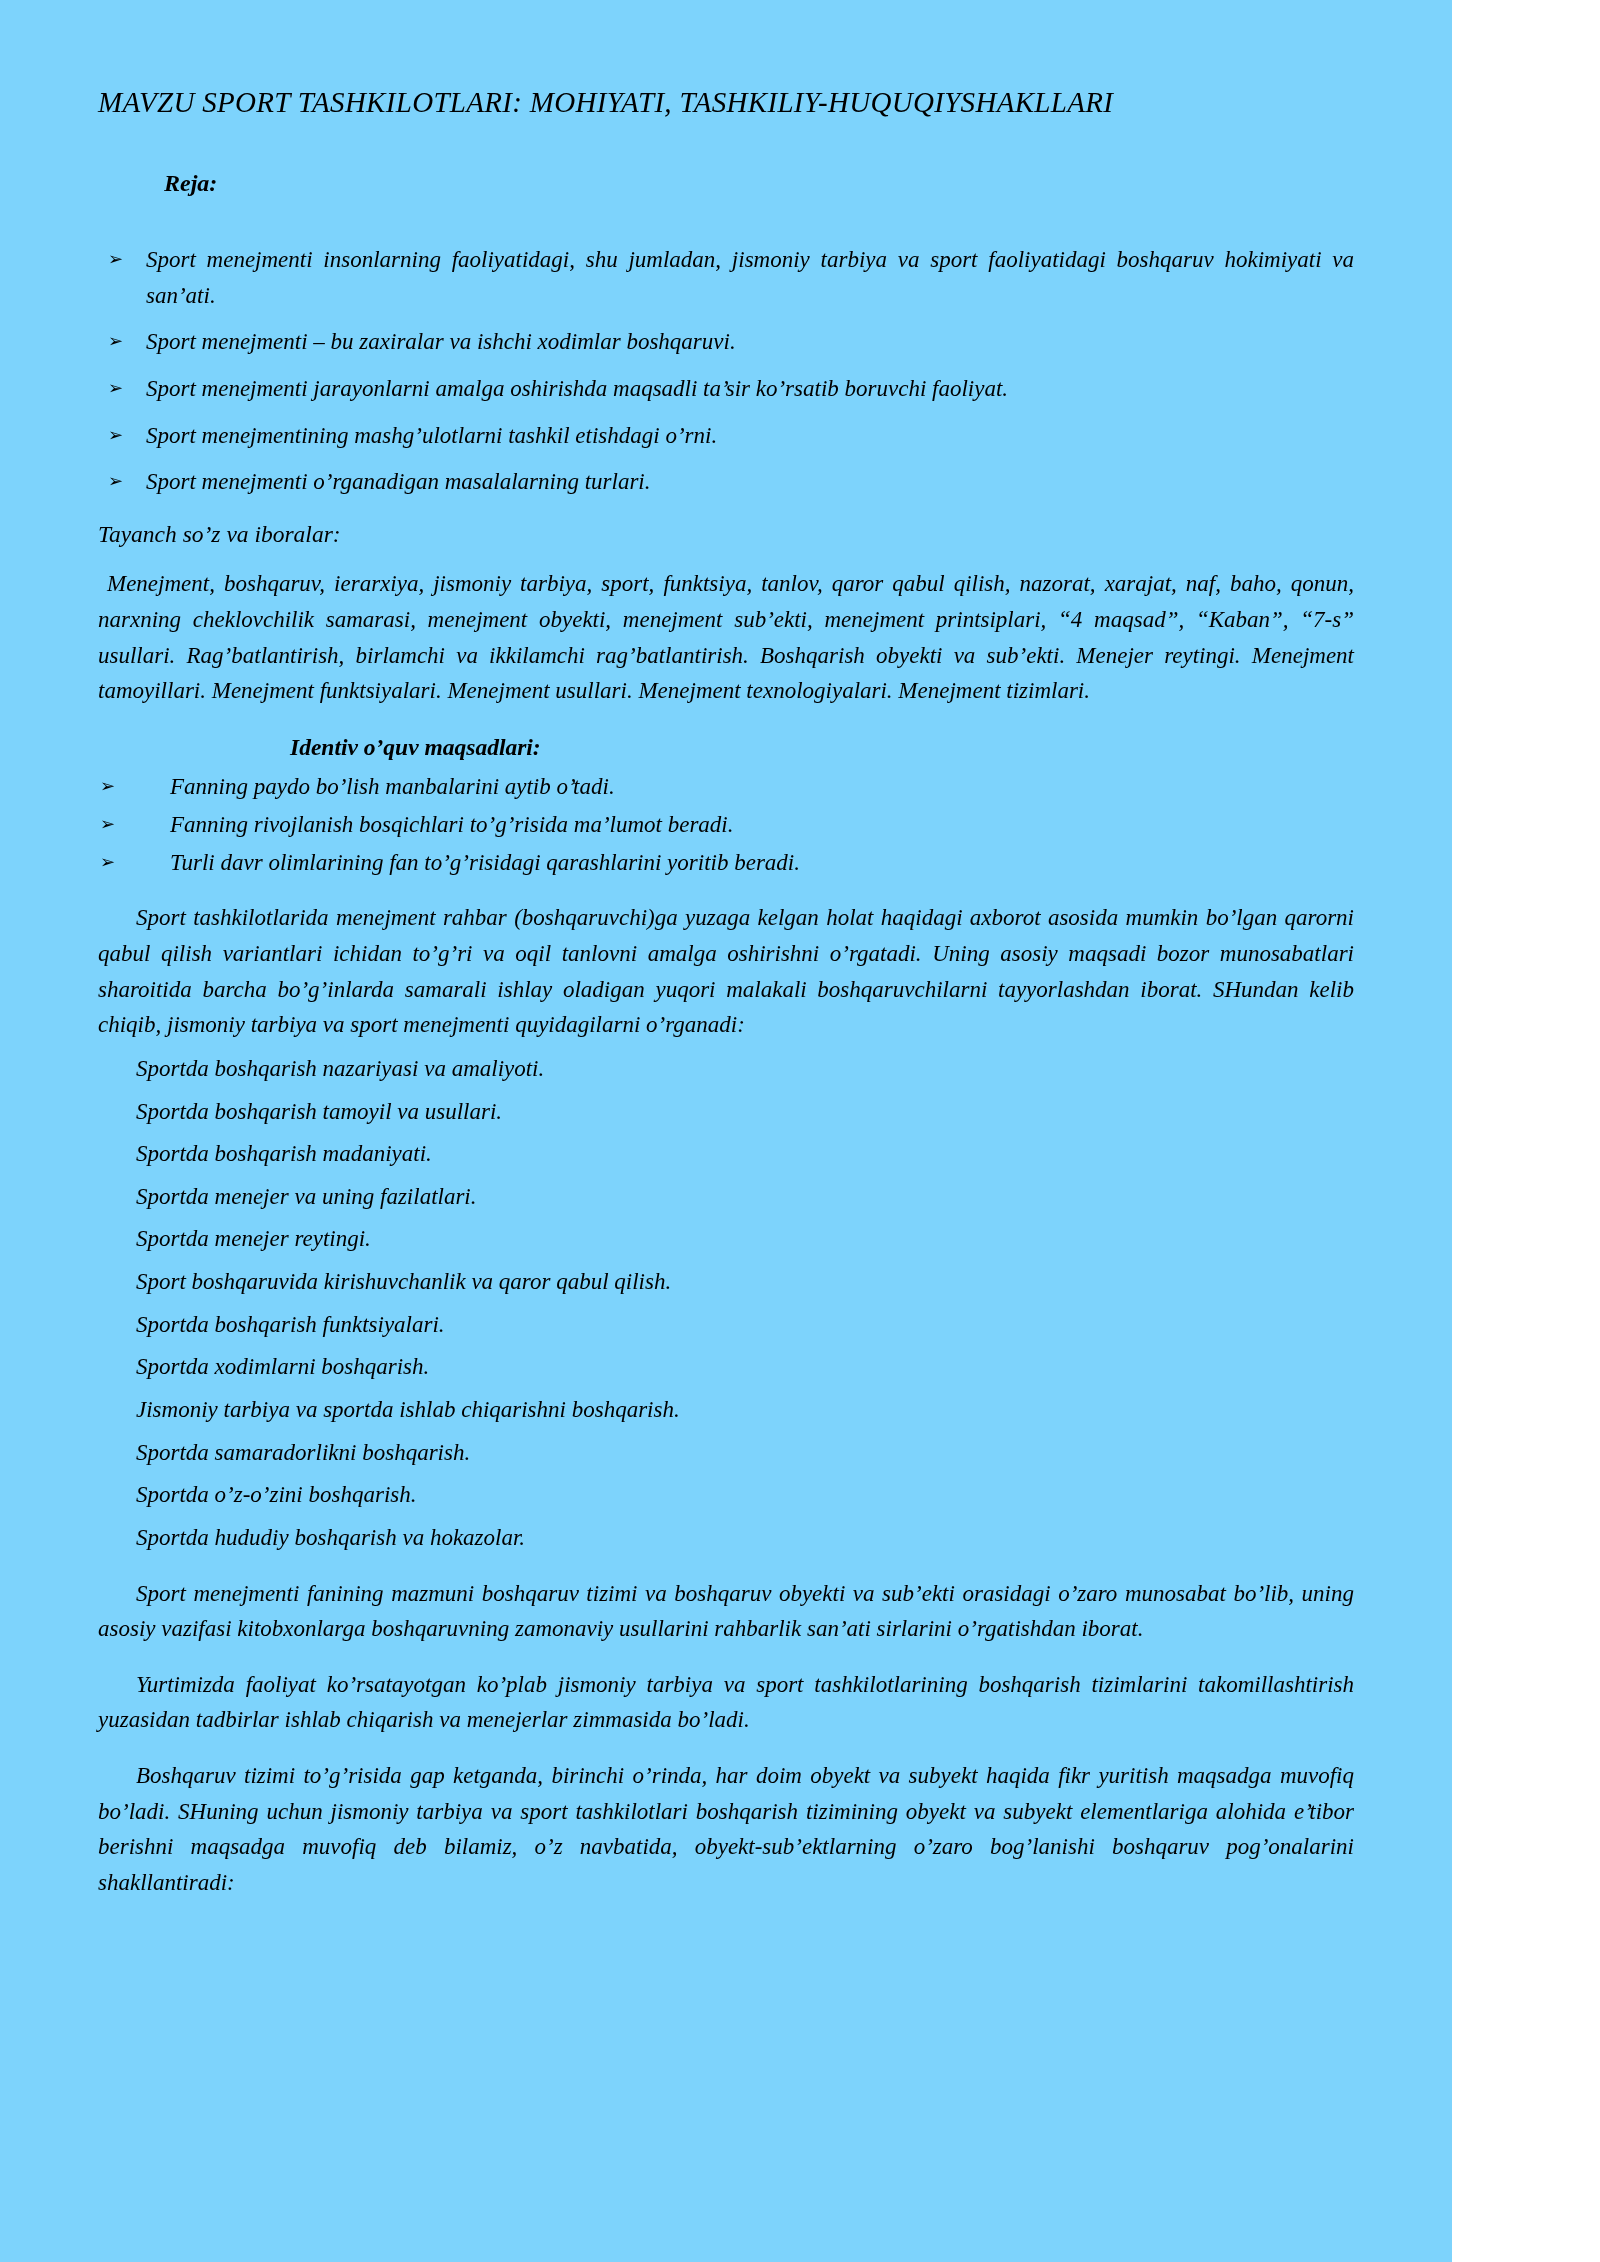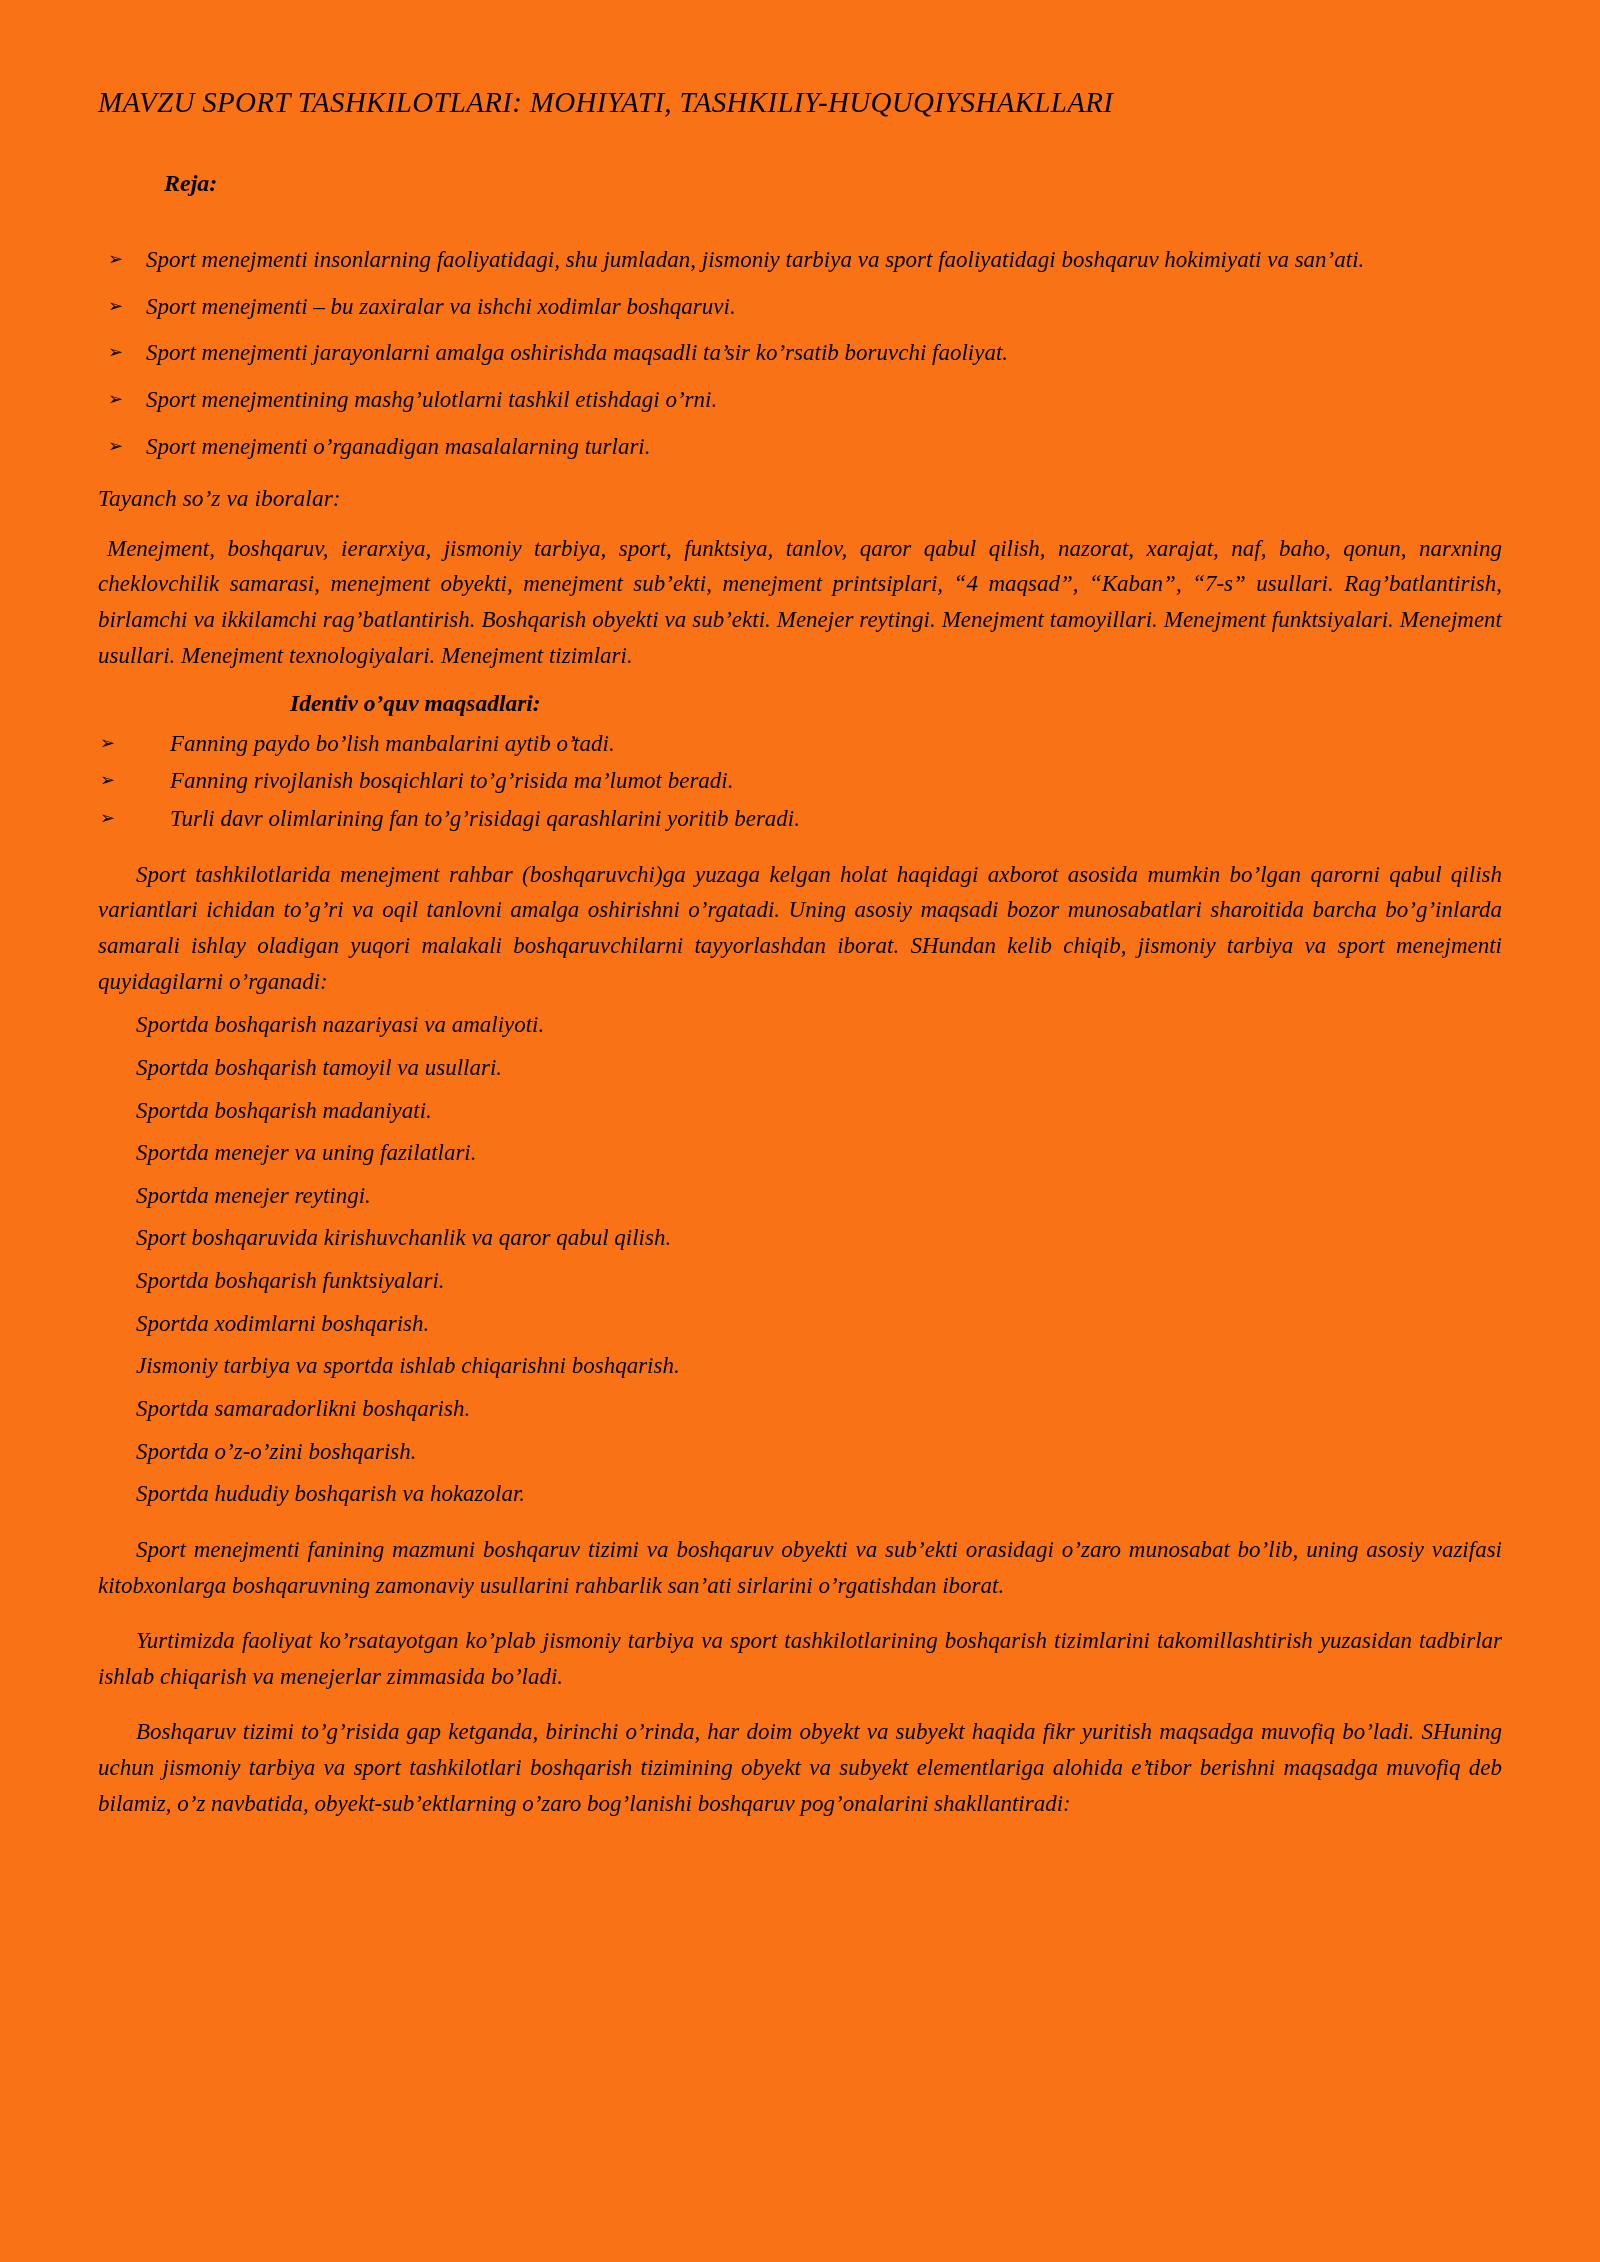--- a/index.html
+++ b/index.html
@@ -2,24 +2,24 @@
 <html><head>
 <meta charset="utf-8">
 <style>
   html, body {
     margin: 0;
     padding: 0;
     background: #ffffff;
   }
   .page {
     position: relative;
-    width: 1600px;
+    width: 1452px;
     height: 2262px;
     box-sizing: border-box;
-    background: #f97316;
+    background: #7dd3fc;
     padding: 80px 98px 60px 98px;
     font-family: "Liberation Serif", "DejaVu Serif", serif;
     font-style: italic;
     font-size: 23px;
     line-height: 1.55;
     color: #000000;
     overflow: hidden;
   }
   .doc-title {
     font-size: 29px;
@@ -61,21 +61,21 @@
     margin: 16px 0 14px 0;
   }
   .identiv-heading {
     font-weight: bold;
     font-size: 23.5px;
     margin: 4px 0 4px 192px;
   }
   .keywords-para {
     text-align: justify;
     text-indent: 9px;
-    margin: 0 0 12px 0;
+    margin: 0 0 20px 0;
   }
   .body-para {
     text-align: justify;
     text-indent: 38px;
     margin: 20px 0 0 0;
   }
   .study-list {
     margin: 8px 0 0 0;
   }
   .study-item {

